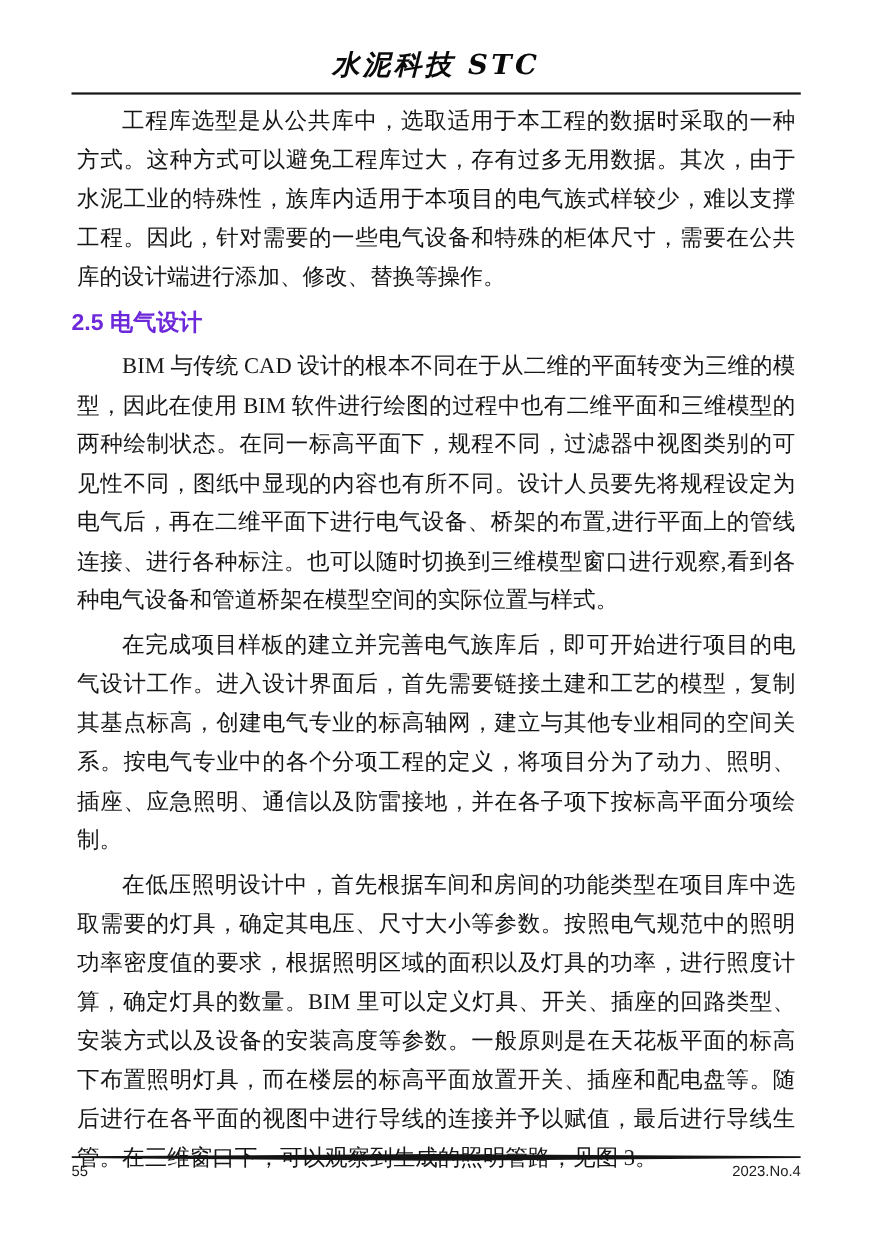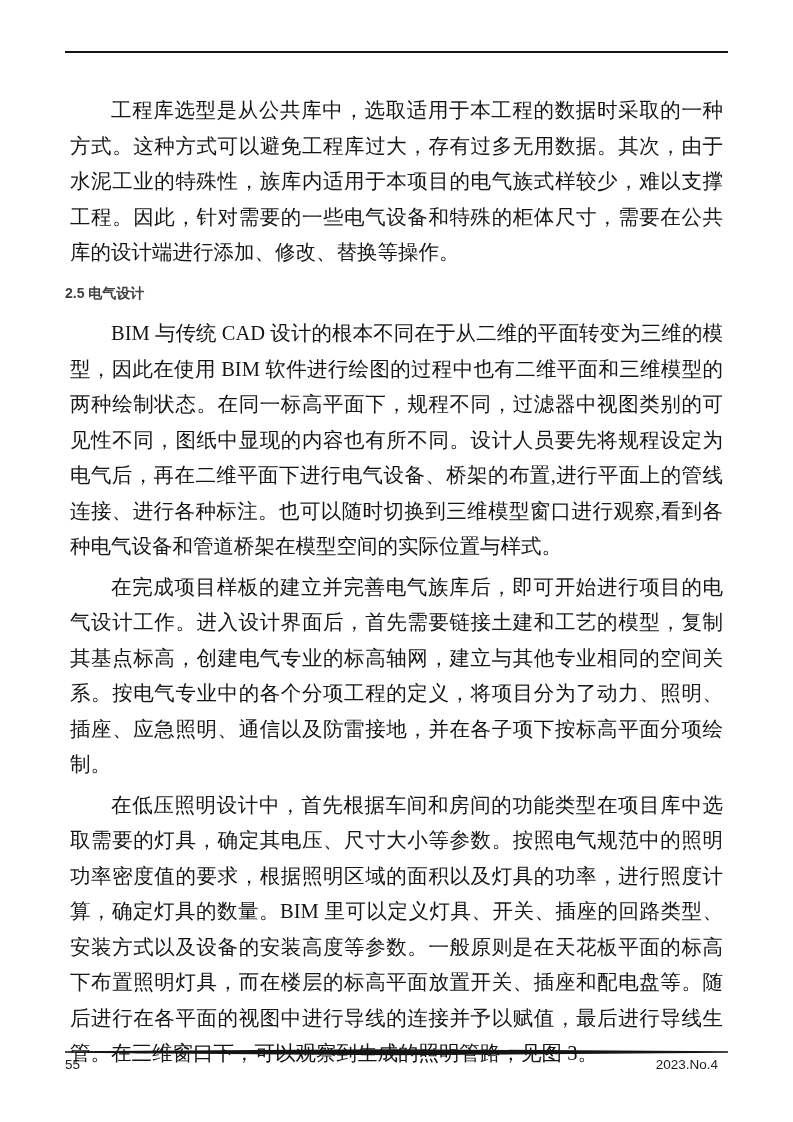--- a/index.html
+++ b/index.html
@@ -43,25 +43,25 @@
     line-height: 35.5px;
     text-align: justify;
     text-justify: inter-ideograph;
     color: #161616;
   }
   .doc-body p {
     text-indent: 2em;
     margin: 5px;
   }
   .section-heading {
-    font-size: 14px;
+    font-size: 21px;
     font-weight: bold;
     line-height: 35.5px;
     text-indent: 0;
-    color: #404040;
+    color: #6d28d9;
     font-family: "Liberation Sans", "DejaVu Sans", sans-serif;
   }
   .footer {
     position: absolute;
     top: 1049px;
     left: 65px;
     width: 663px;
   }
   .footer-rule-svg { display: block; width: 663px; height: 7px; }
   .footer-row {
@@ -71,30 +71,31 @@
     font-family: "Liberation Sans", "DejaVu Sans", sans-serif;
     font-size: 13.5px;
     color: #1c1c1c;
   }
   .page-number {
     display: block;
     text-align: left;
   }
   .issue-number {
     position: absolute;
-    right: 10px;
+    right: 0;
     top: 0;
   }
 </style>
 </head>
 <body>
 
 <div class="page">
 
   <div class="header">
+    <div class="journal-title">水泥科技 STC</div>
     <div class="header-rule"></div>
   </div>
 
   <div class="doc-body">
     <p>工程库选型是从公共库中，选取适用于本工程的数据时采取的一种方式。这种方式可以避免工程库过大，存有过多无用数据。其次，由于水泥工业的特殊性，族库内适用于本项目的电气族式样较少，难以支撑工程。因此，针对需要的一些电气设备和特殊的柜体尺寸，需要在公共库的设计端进行添加、修改、替换等操作。</p>
     <h2 class="section-heading">2.5 电气设计</h2>
     <p>BIM 与传统 CAD 设计的根本不同在于从二维的平面转变为三维的模型，因此在使用 BIM 软件进行绘图的过程中也有二维平面和三维模型的两种绘制状态。在同一标高平面下，规程不同，过滤器中视图类别的可见性不同，图纸中显现的内容也有所不同。设计人员要先将规程设定为电气后，再在二维平面下进行电气设备、桥架的布置,进行平面上的管线连接、进行各种标注。也可以随时切换到三维模型窗口进行观察,看到各种电气设备和管道桥架在模型空间的实际位置与样式。</p>
     <p>在完成项目样板的建立并完善电气族库后，即可开始进行项目的电气设计工作。进入设计界面后，首先需要链接土建和工艺的模型，复制其基点标高，创建电气专业的标高轴网，建立与其他专业相同的空间关系。按电气专业中的各个分项工程的定义，将项目分为了动力、照明、插座、应急照明、通信以及防雷接地，并在各子项下按标高平面分项绘制。</p>
     <p>在低压照明设计中，首先根据车间和房间的功能类型在项目库中选取需要的灯具，确定其电压、尺寸大小等参数。按照电气规范中的照明功率密度值的要求，根据照明区域的面积以及灯具的功率，进行照度计算，确定灯具的数量。BIM 里可以定义灯具、开关、插座的回路类型、安装方式以及设备的安装高度等参数。一般原则是在天花板平面的标高下布置照明灯具，而在楼层的标高平面放置开关、插座和配电盘等。随后进行在各平面的视图中进行导线的连接并予以赋值，最后进行导线生管。在三维窗口下，可以观察到生成的照明管路，见图 3。</p>
   </div>

